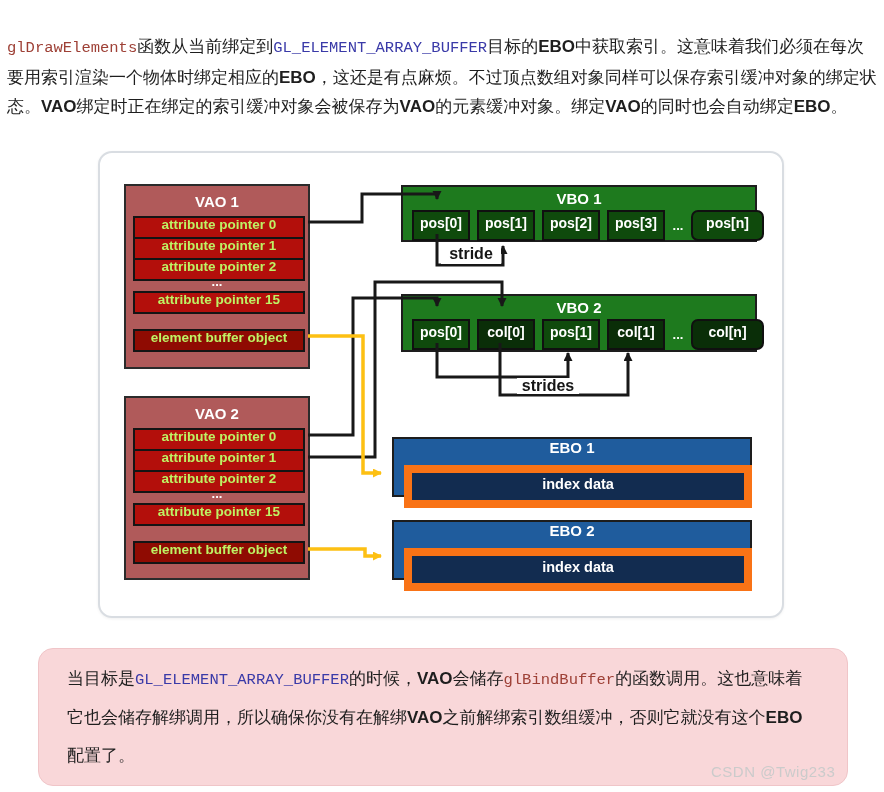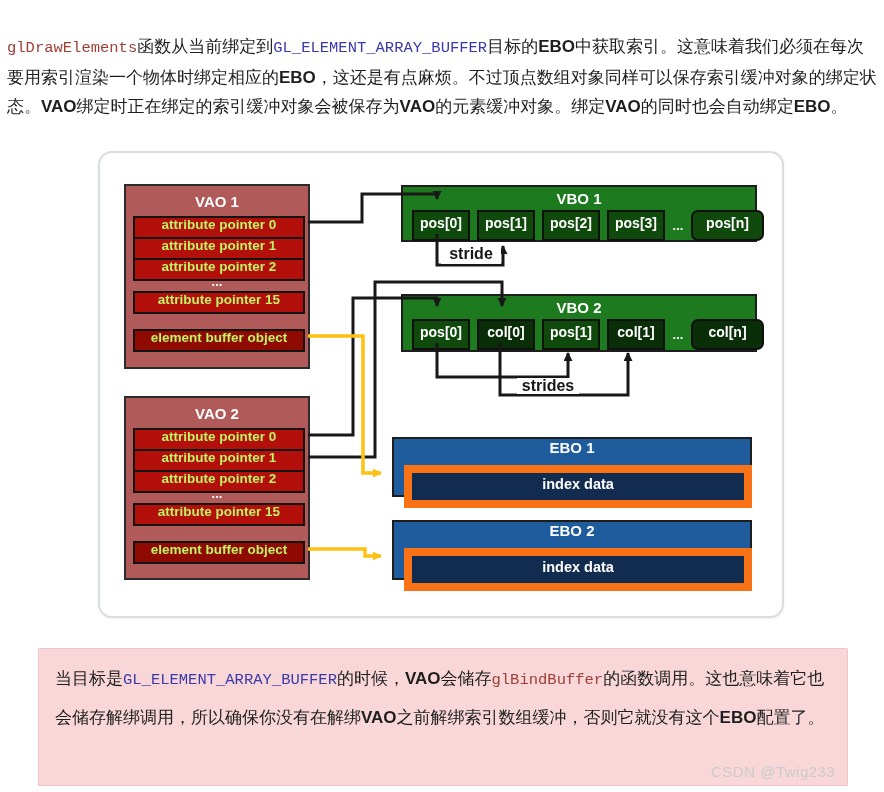--- a/index.html
+++ b/index.html
@@ -49,21 +49,21 @@
   #stride-label{left:441px;top:244px;width:60px;height:20px;line-height:20px;}
   #strides-label{left:517px;top:378px;width:62px;height:16px;line-height:15px;}
 
   
   #connectors{position:absolute;left:0;top:0;width:884px;height:792px;z-index:5;pointer-events:none;}
   .ln-b{stroke:var(--arrow-black,#181818);stroke-width:3;fill:none;}
   .ln-y{stroke:var(--arrow-yellow,#fdc013);stroke-width:3.5;fill:none;}
 
   
   .note{position:absolute;left:38px;top:648px;width:810px;height:138px;background:var(--note-bg,#f9d7d9);
-        border:1px solid #f0c5c8;border-radius:1px;box-sizing:border-box;padding:11px 16px;
+        border:1px solid #f0c5c8;border-radius:15px;box-sizing:border-box;padding:11px 28px;
         font-size:17px;line-height:38px;}
 
   
   .watermark{position:absolute;left:711px;top:763px;font-size:15px;color:var(--watermark,#cbcbcb);
              letter-spacing:.5px;z-index:10;}
 </style>
 </head>
 <body>
 
 <p class="para"><span class="run-code_fun">glDrawElements</span><span class="run-text">函数从当前绑定到</span><span class="run-code_var">GL_ELEMENT_ARRAY_BUFFER</span><span class="run-text">目标的</span><span class="run-bold">EBO</span><span class="run-text">中获取索引。这意味着我们必须在每次要用索引渲染一个物体时绑定相应的</span><span class="run-bold">EBO</span><span class="run-text">，这还是有点麻烦。不过顶点数组对象同样可以保存索引缓冲对象的绑定状态。</span><span class="run-bold">VAO</span><span class="run-text">绑定时正在绑定的索引缓冲对象会被保存为</span><span class="run-bold">VAO</span><span class="run-text">的元素缓冲对象。绑定</span><span class="run-bold">VAO</span><span class="run-text">的同时也会自动绑定</span><span class="run-bold">EBO</span><span class="run-text">。</span></p>

